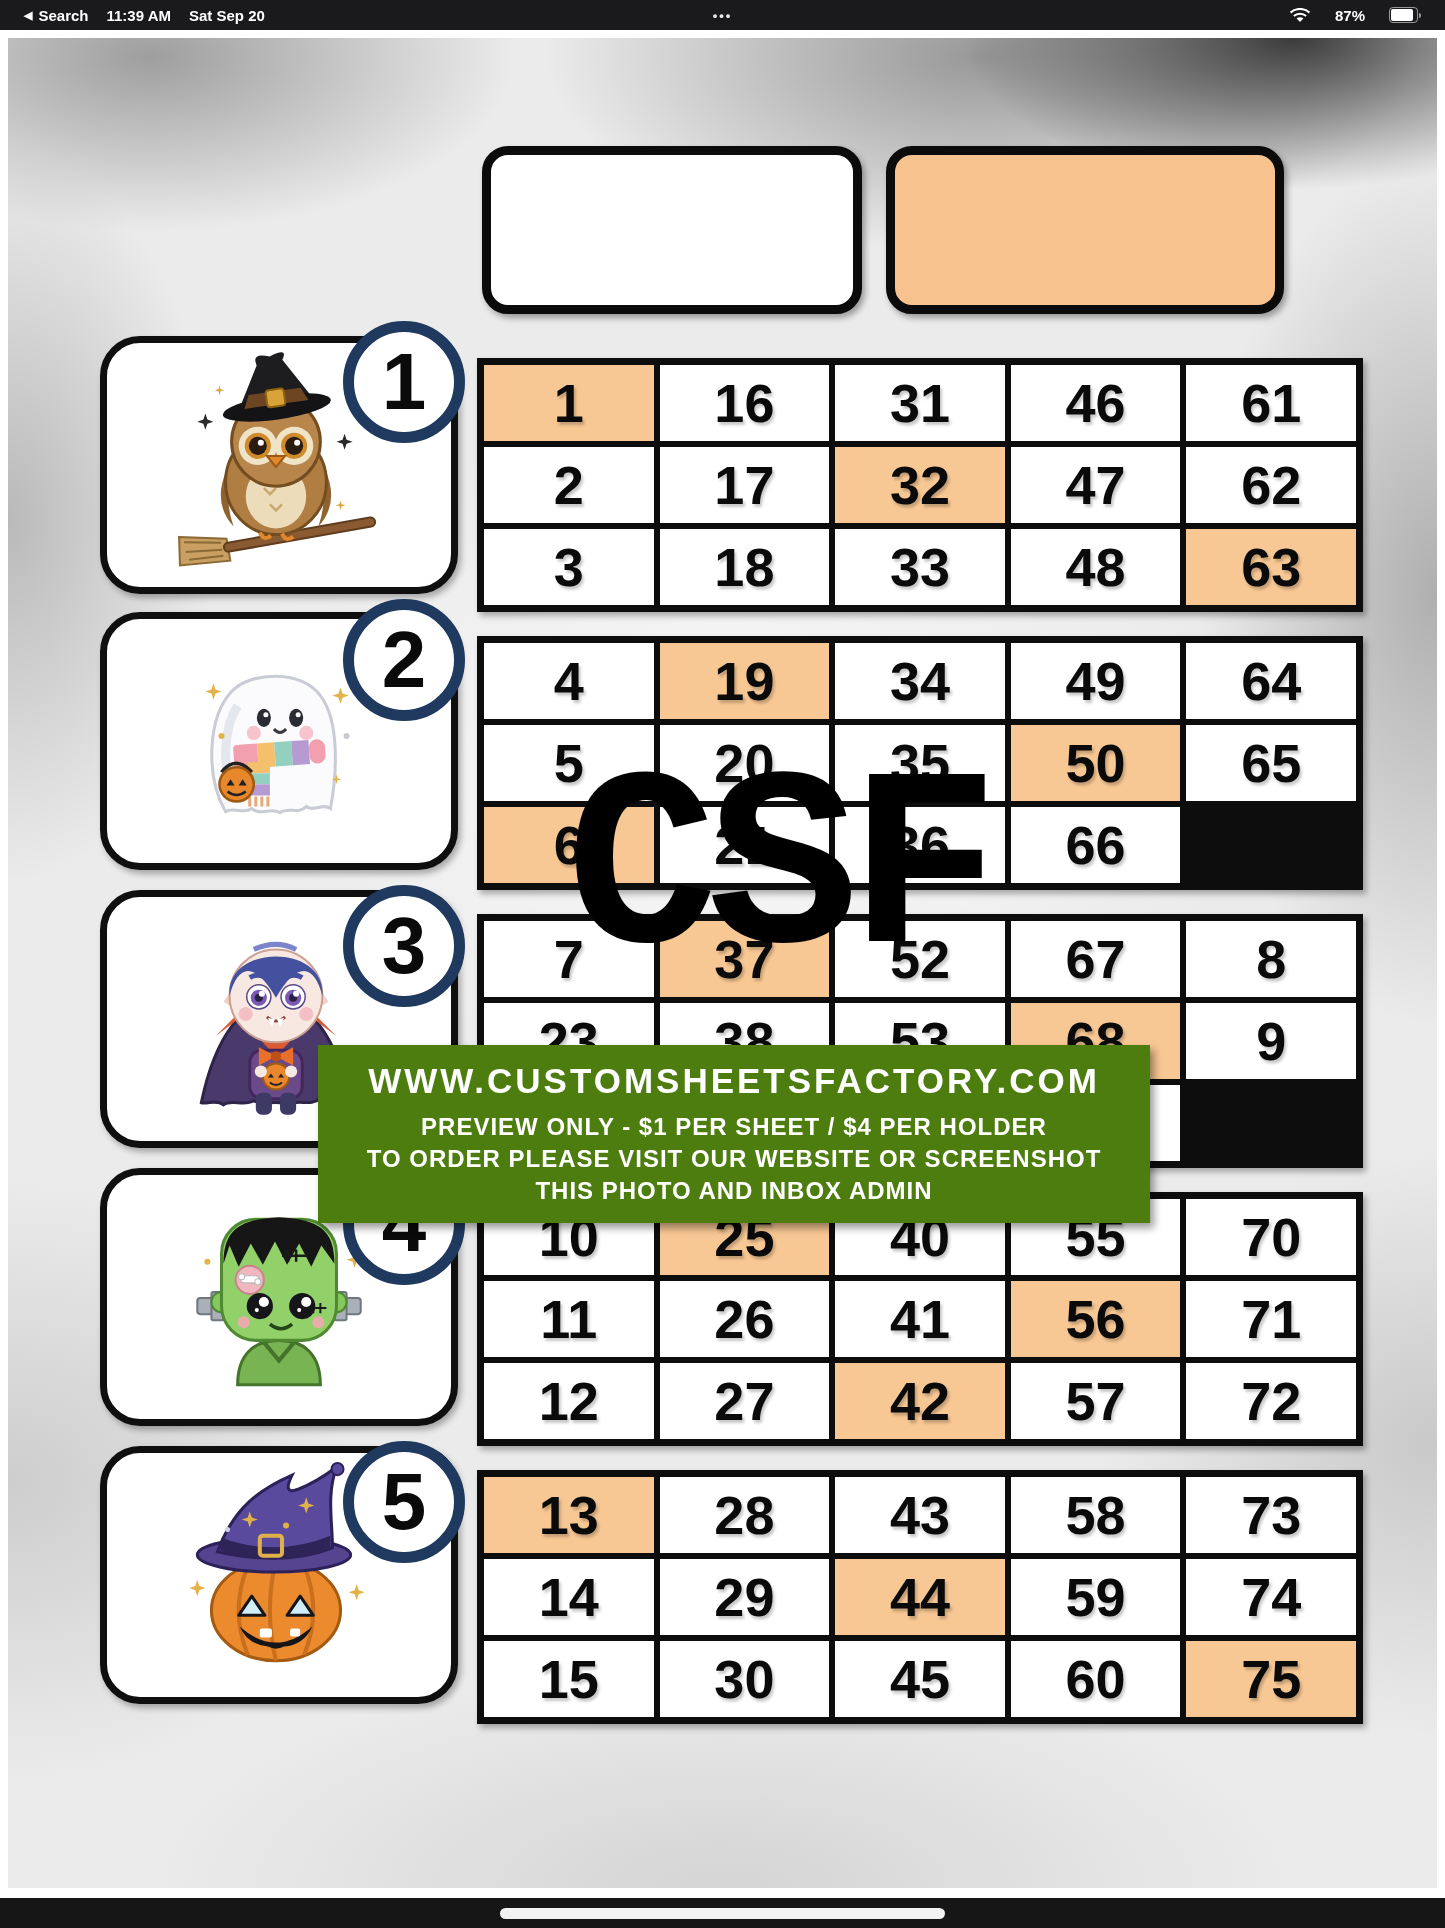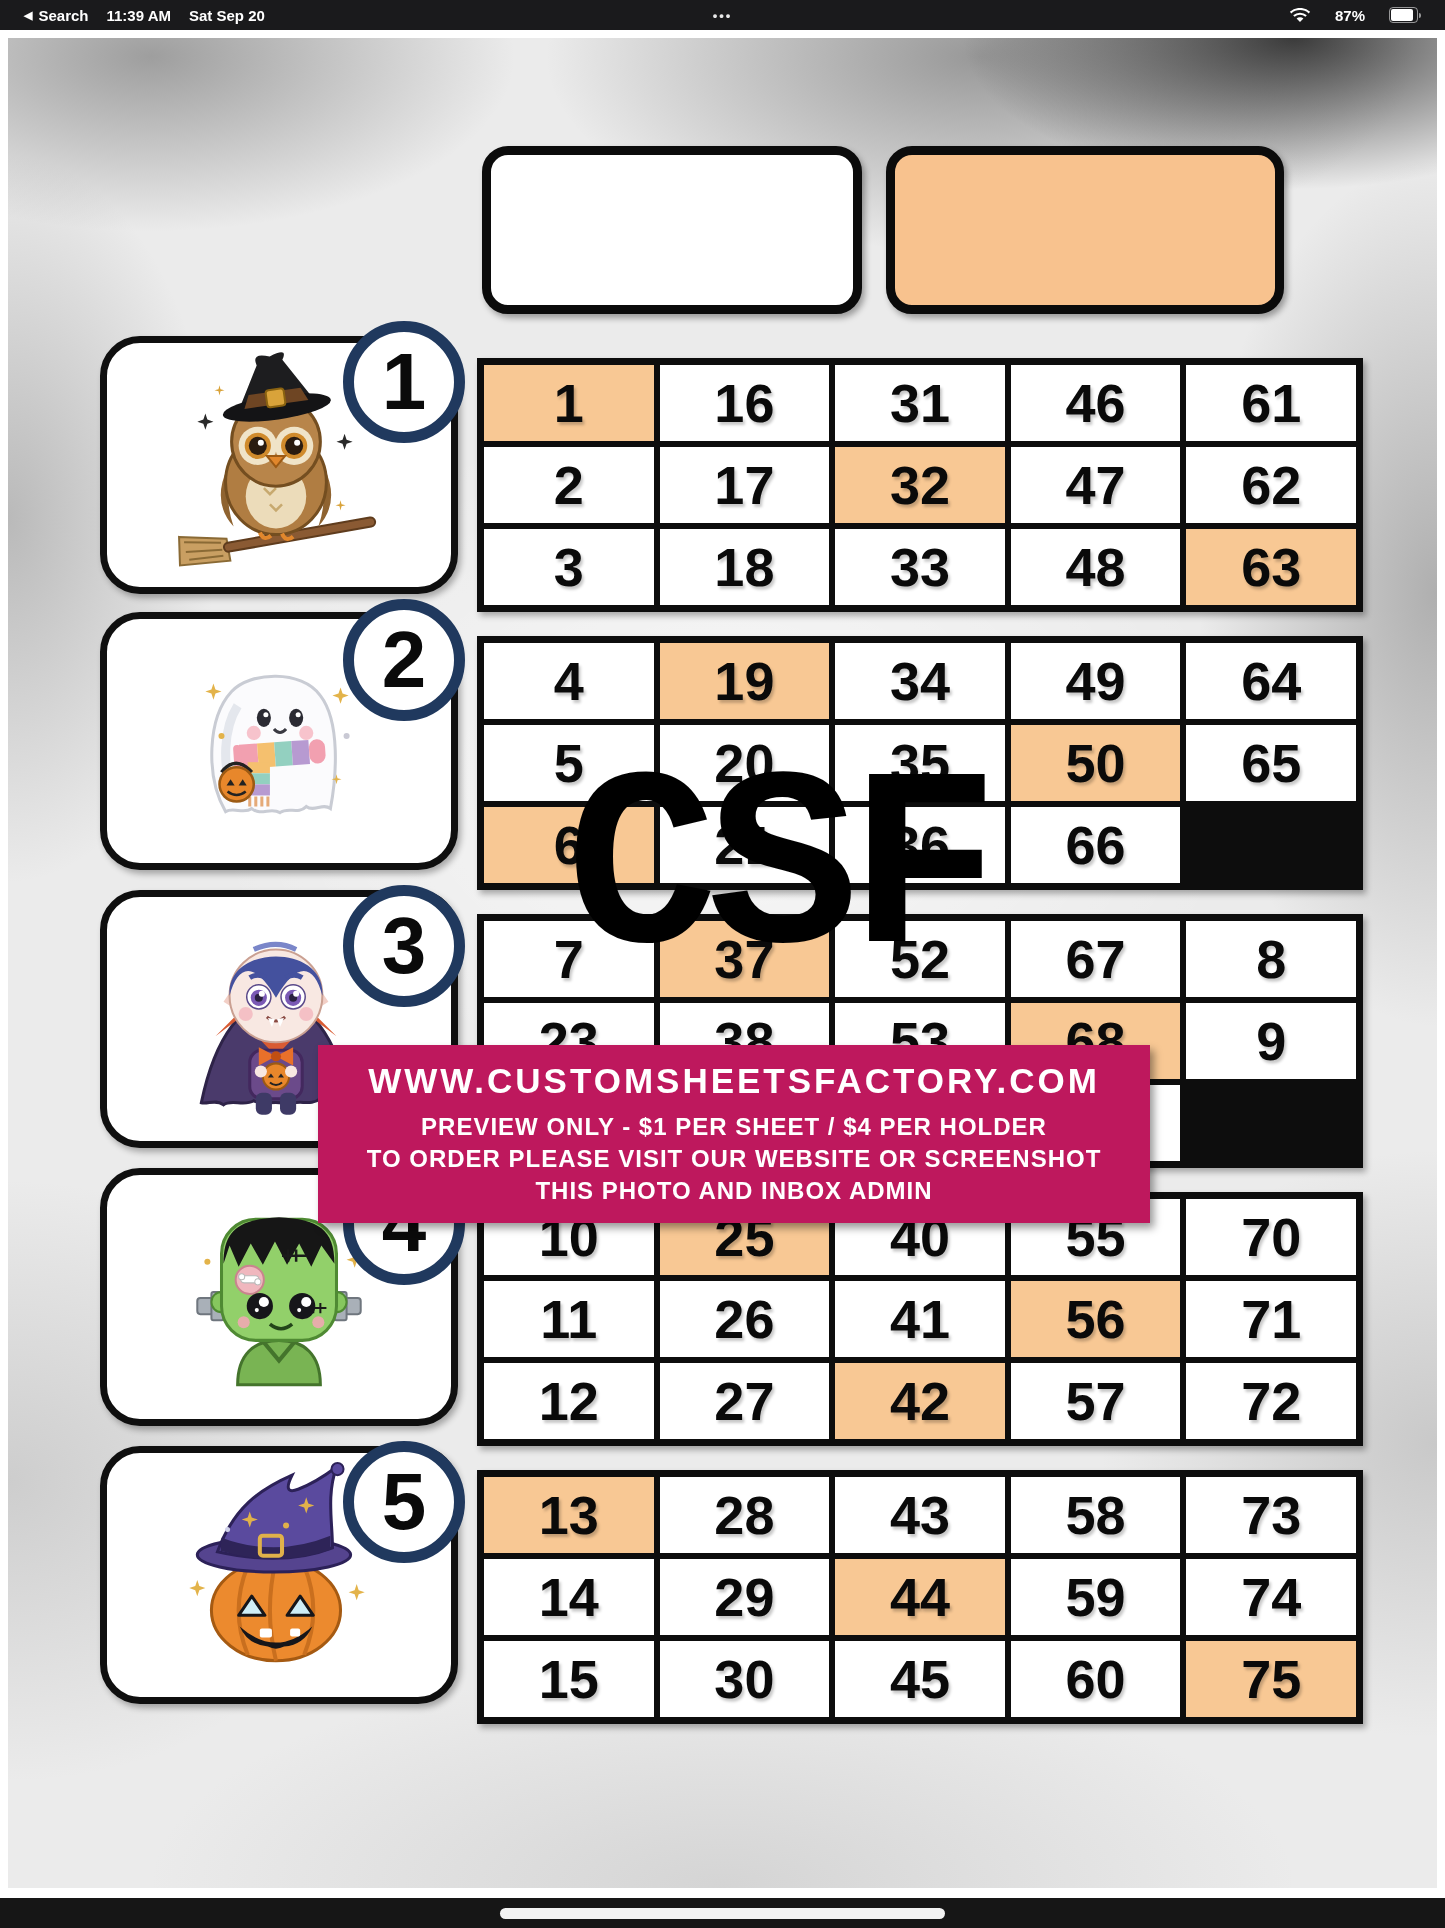--- a/index.html
+++ b/index.html
@@ -63,21 +63,21 @@
   .cell{background:#ffffff;display:flex;align-items:center;justify-content:center;
     font-size:54px;font-weight:700;color:#0a0a0a;text-shadow:2px 3px 3px rgba(0,0,0,.22);}
   .cell.hl{background:#f8c894;}
 
   
   .csf{position:absolute;left:458px;top:742px;width:640px;z-index:8;text-align:center;
     font-family:Liberation Mono, monospace;font-size:252px;font-weight:900;
     letter-spacing:-10px;line-height:1.05;color:#000;}
 
   
-  .banner{position:absolute;left:318px;top:1045px;width:832px;height:178px;background:#be185d;
+  .banner{position:absolute;left:318px;top:1045px;width:832px;height:178px;background:#4d7c0f;
     z-index:9;color:#fff;text-align:center;display:flex;flex-direction:column;
     justify-content:center;box-shadow:4px 5px 8px rgba(0,0,0,.4);}
   .banner .url{font-size:35px;font-weight:700;letter-spacing:3px;margin-bottom:10px;}
   .banner .sub{font-size:24px;font-weight:700;letter-spacing:1px;line-height:1.32;}
 
   
   .bottom-bar{position:absolute;left:0;top:1898px;width:100%;height:30px;background:#161616;z-index:20;}
   .home-indicator{position:absolute;left:500px;top:10px;width:445px;height:11px;
     border-radius:6px;background:#f2f2f2;}
 </style>

